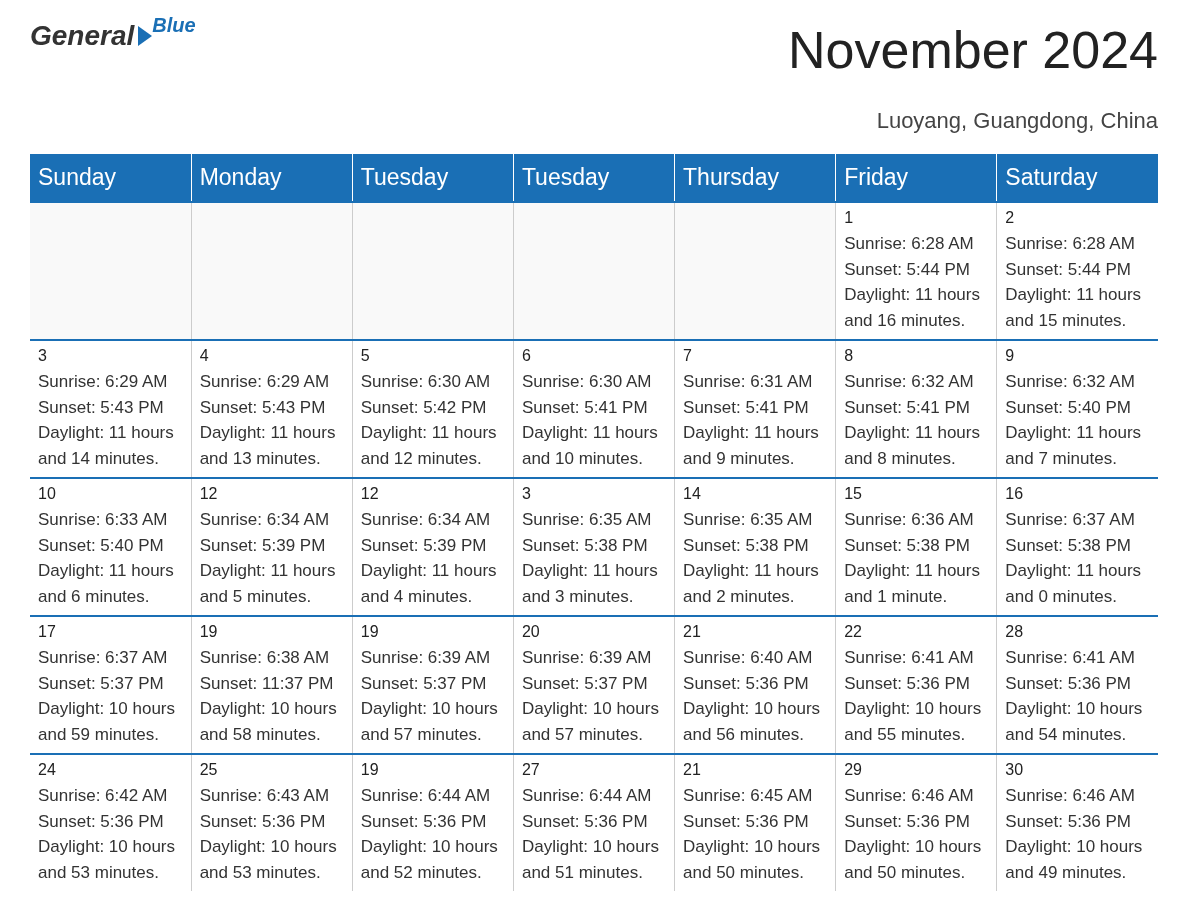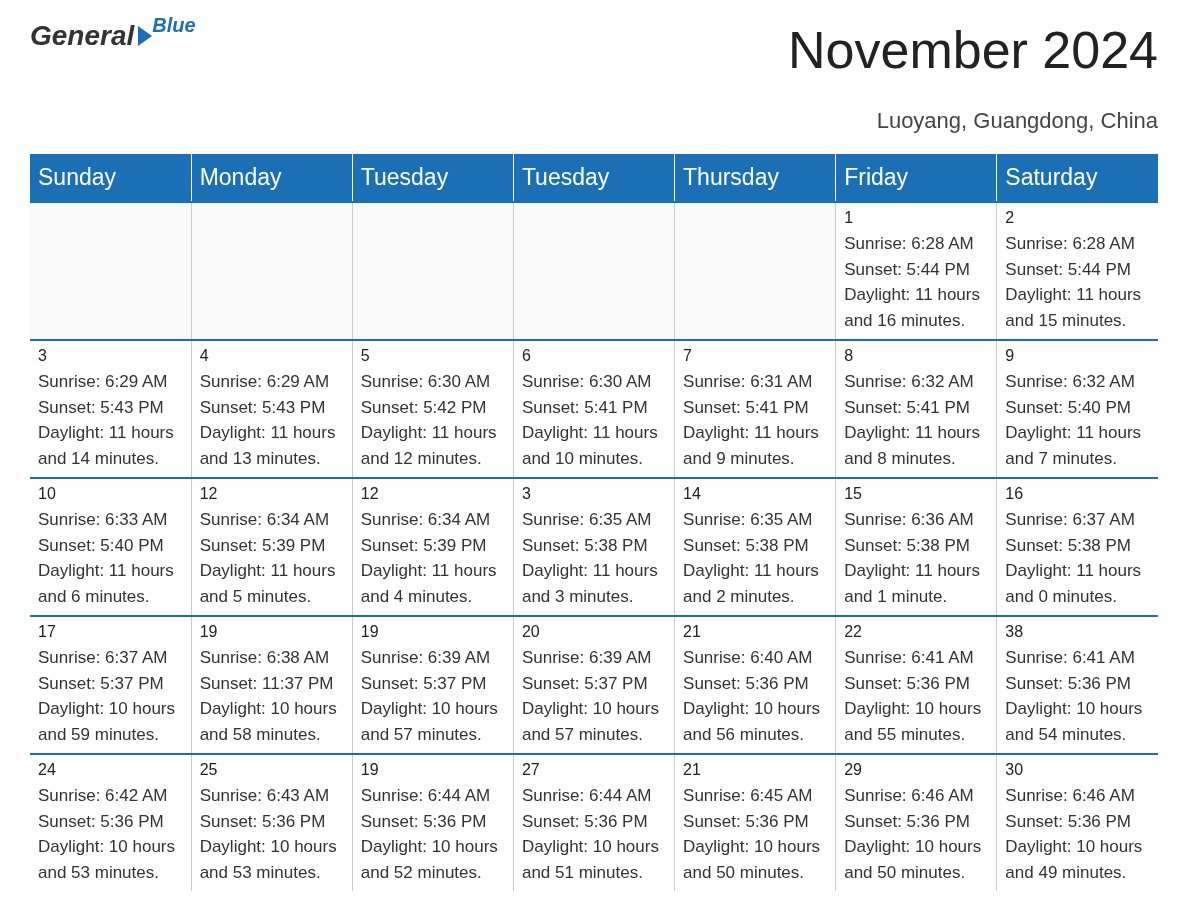--- a/index.html
+++ b/index.html
@@ -269,21 +269,21 @@
 Sunset: 5:36 PM
 Daylight: 10 hours and 56 minutes.</div>
         </td>
         <td>
           <span class="day-number">22</span>
           <div class="day-info">Sunrise: 6:41 AM
 Sunset: 5:36 PM
 Daylight: 10 hours and 55 minutes.</div>
         </td>
         <td>
-          <span class="day-number">38</span>
+          <span class="day-number">28</span>
           <div class="day-info">Sunrise: 6:41 AM
 Sunset: 5:36 PM
 Daylight: 10 hours and 54 minutes.</div>
         </td>
       </tr>
       <tr>
         <td>
           <span class="day-number">24</span>
           <div class="day-info">Sunrise: 6:42 AM
 Sunset: 5:36 PM

